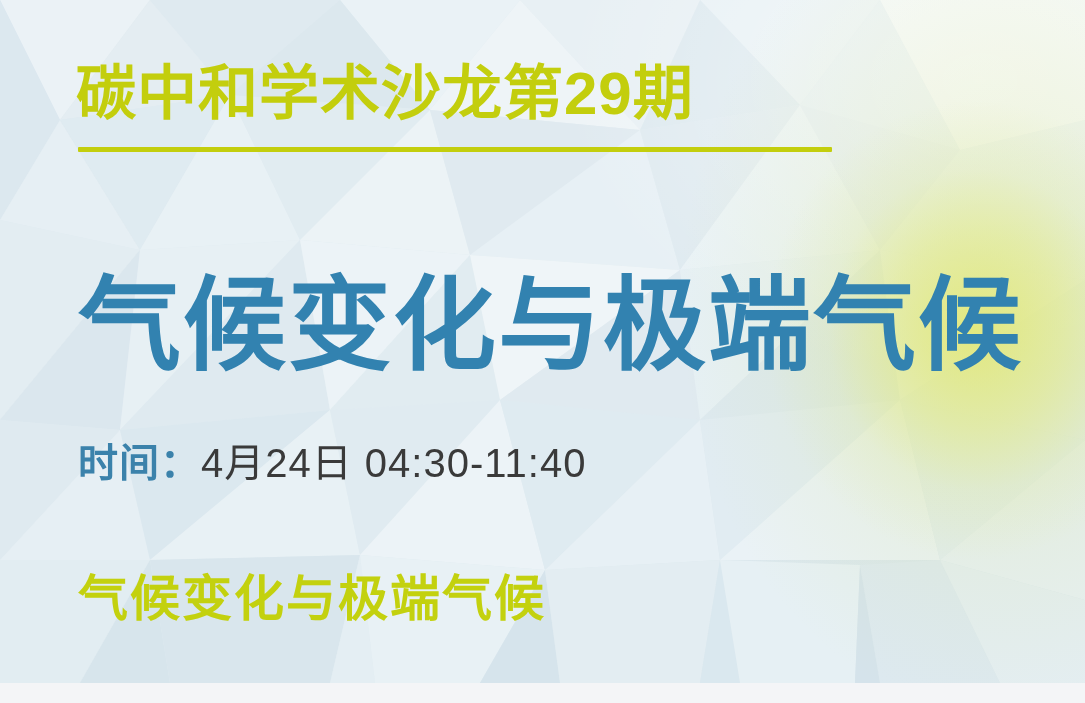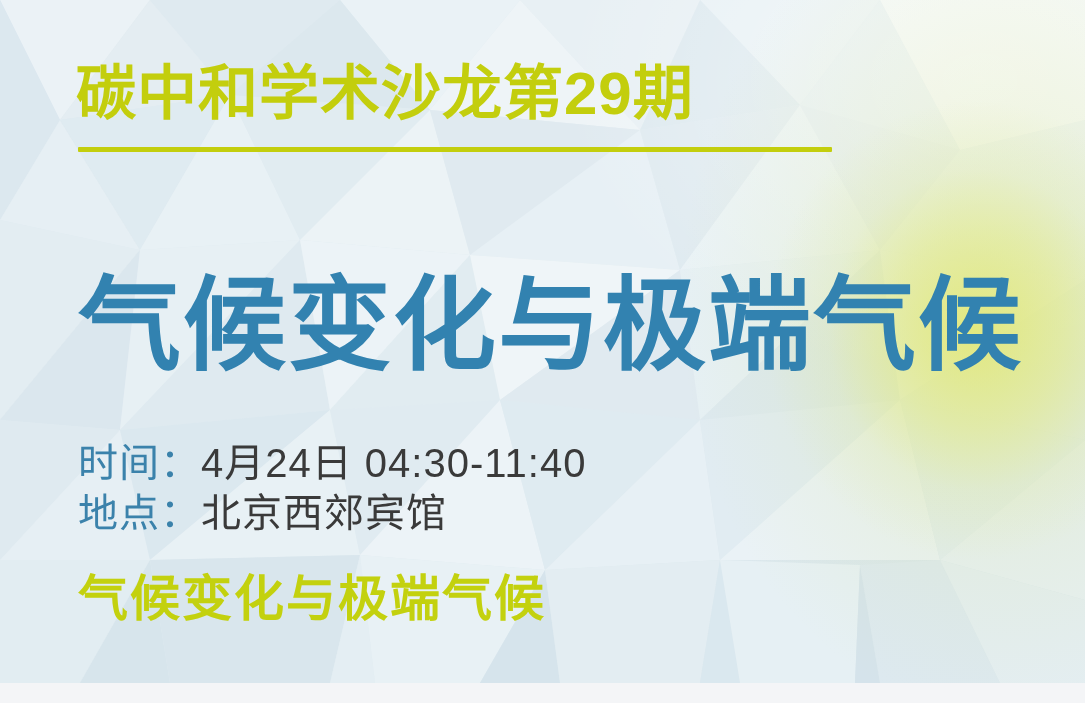--- a/index.html
+++ b/index.html
@@ -106,21 +106,21 @@
     left: 78px;
     top: 438px;
     line-height: 50px;
     white-space: nowrap;
   }
   .meta-row {
     font-size: 40px;
     white-space: nowrap;
   }
   .meta-label {
-    font-weight: 400;
+    font-weight: 700;
     color: #3b82ab;
     letter-spacing: 1px;
   }
   .meta-value {
     font-weight: 400;
     color: #3a3a3a;
     letter-spacing: 1px;
   }
 
   .cta {
@@ -239,23 +239,20 @@
       <div class="kicker">碳中和学术沙龙第29期</div>
 
       <div class="kicker-rule"></div>
 
       <h1 class="headline">气候变化与极端气候</h1>
 
       <div class="meta">
         <div class="meta-row">
           <span class="meta-label">时间：</span><span class="meta-value">4月24日 04:30-11:40</span>
         </div>
-        <div class="meta-row">
-          <span class="meta-label">地点：</span><span class="meta-value">北京西郊宾馆</span>
-        </div>
       </div>
 
       <div class="cta">气候变化与极端气候</div>
 
     </div>
   </div>
 
   <div class="bottom-strip"></div>
 
 </div>

